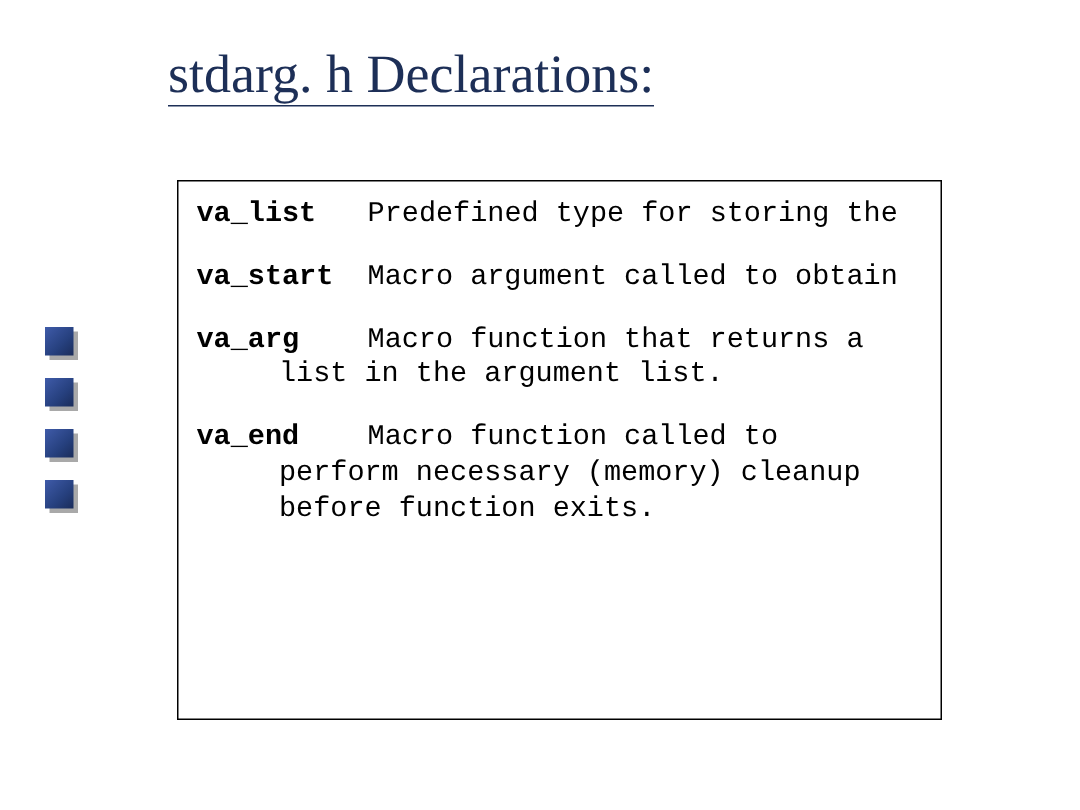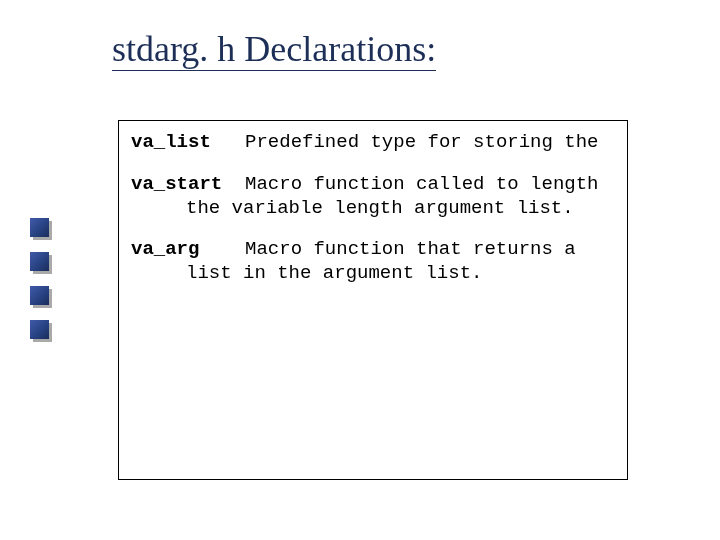--- a/index.html
+++ b/index.html
@@ -113,25 +113,28 @@
     </div>
   </div>
 
   <div class="content-box">
 
     <div class="entry">
       <span class="term">va_list</span><span style="white-space:pre;">   </span><span class="desc-first">Predefined type for storing the</span>
     </div>
 
     <div class="entry">
-      <span class="term">va_start</span><span style="white-space:pre;">  </span><span class="desc-first">Macro function called to length</span>
-      <span class="desc-rest">the variable length argument list.</span>
+      <span class="term">va_start</span><span style="white-space:pre;">  </span><span class="desc-first">Macro argument called to obtain</span>
     </div>
 
     <div class="entry">
       <span class="term">va_arg</span><span style="white-space:pre;">    </span><span class="desc-first">Macro function that returns a</span>
       <span class="desc-rest">list in the argument list.</span>
     </div>
 
+    <div class="entry">
+      <span class="term">va_end</span><span style="white-space:pre;">    </span><span class="desc-first">Macro function called to</span>
+      <span class="desc-rest">perform necessary (memory) cleanup before function exits.</span>
+    </div>
 
   </div>
 
 </div>
 
 </body></html>

